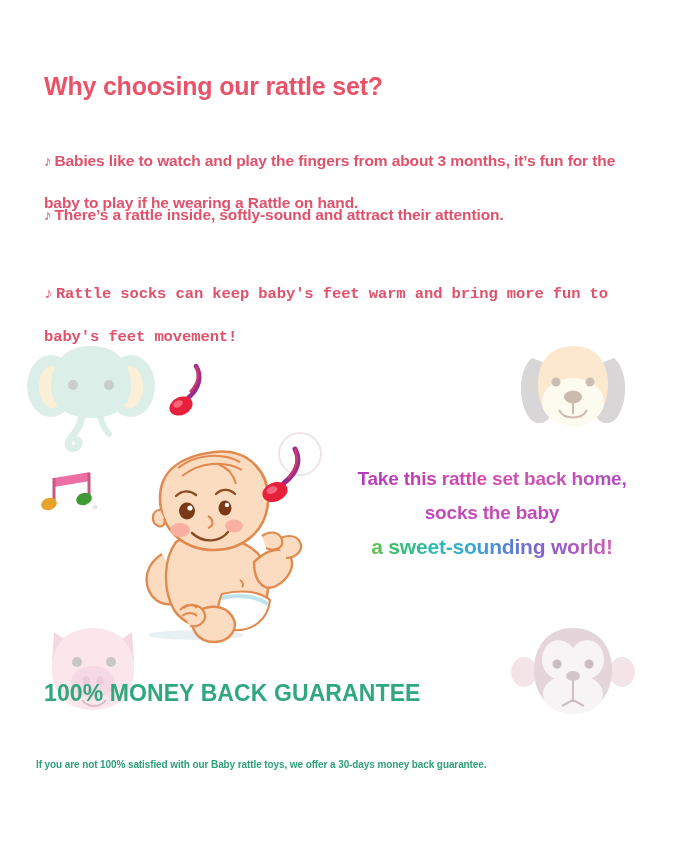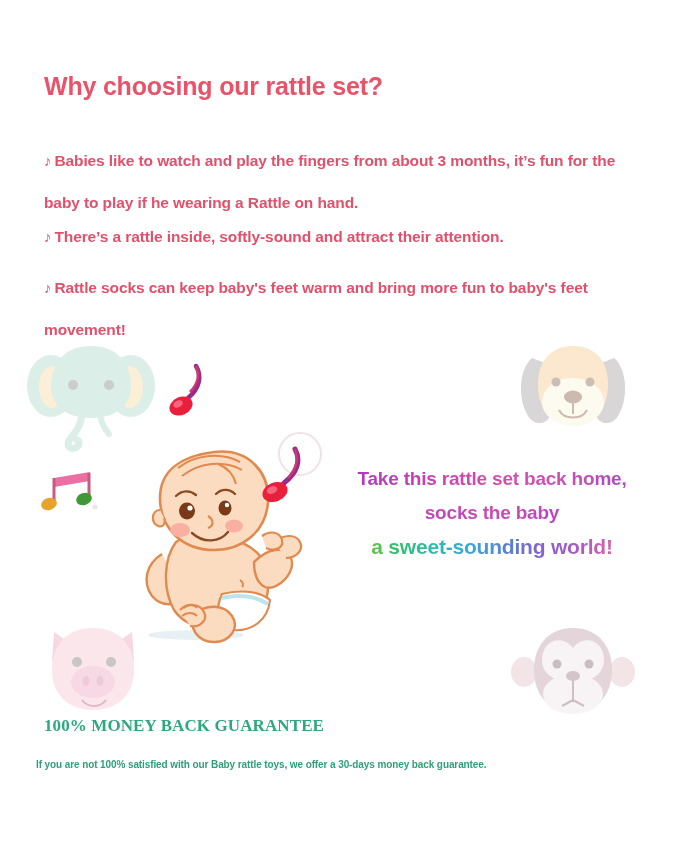--- a/index.html
+++ b/index.html
@@ -35,22 +35,22 @@
     position: absolute;
     left: 44px;
     width: 580px;
     font-size: 15.5px;
     font-weight: bold;
     color: #e0516b;
     line-height: 42px;
     letter-spacing: -0.1px;
   }
   #bullet-0 { top: 140px; }
-  #bullet-1 { top: 216px; }
-  #bullet-2 { top: 267px; }
+  #bullet-1 { top: 194px; }
+  #bullet-2 { top: 273px; font-family: Liberation Mono, monospace; }
   .note-mark {
     color: #e0516b;
     font-weight: normal;
     font-size: 15px;
     padding-right: 3px;
   }
 
   
   #art-layer {
     position: absolute;
@@ -100,27 +100,26 @@
     -webkit-background-clip: text;
     background-clip: text;
     color: transparent;
     -webkit-text-fill-color: transparent;
   }
 
   
   #guarantee-title {
     position: absolute;
     left: 44px;
-    top: 716px;
-    font-size: 17px;
+    top: 680px;
+    font-size: 23px;
     font-weight: bold;
     color: #2ea87c;
     letter-spacing: 0.1px;
     white-space: nowrap;
-    font-family: Liberation Serif, serif;
   }
   #guarantee-body {
     position: absolute;
     left: 36px;
     top: 748px;
     width: 616px;
     font-size: 10px;
     font-weight: bold;
     color: #2f9f78;
     line-height: 33px;

